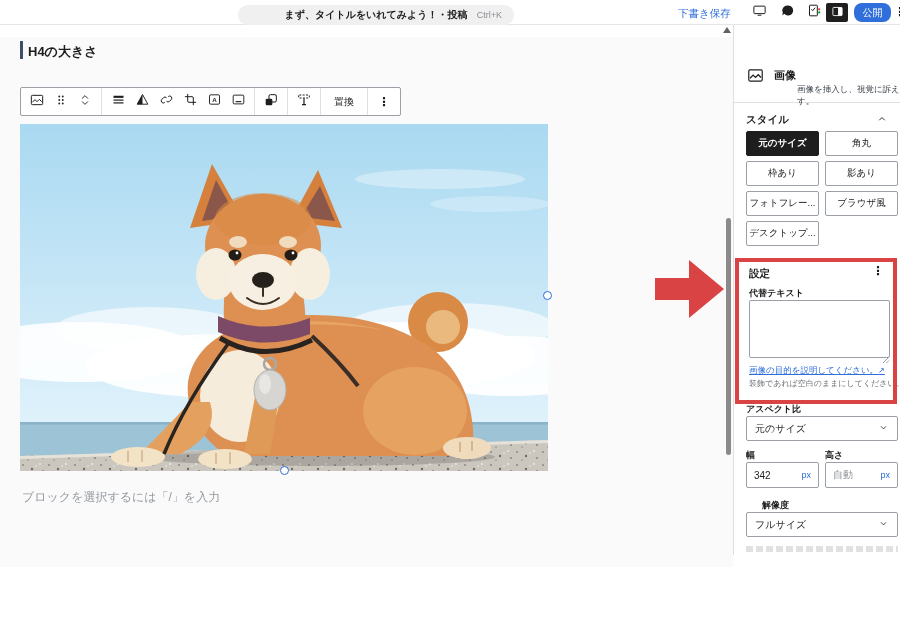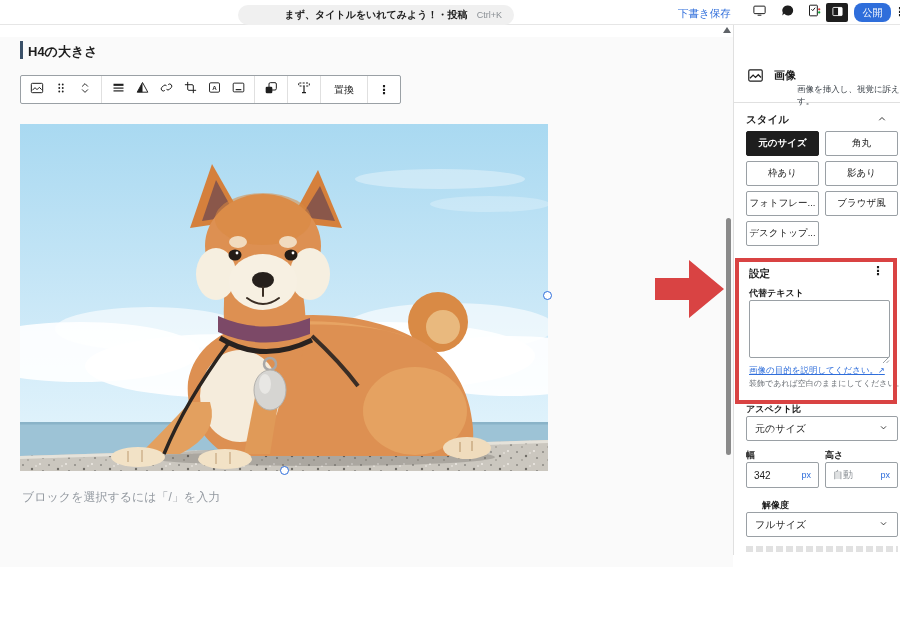--- a/index.html
+++ b/index.html
@@ -17,21 +17,21 @@
   .tb-icon { position:absolute; top:4px; width:18px; height:17px; display:flex; align-items:center; justify-content:center; cursor:pointer; }
   .toggle-btn { position:absolute; left:826px; top:3px; width:22px; height:19px; background:#1e1e1e; border-radius:2px; display:flex; align-items:center; justify-content:center; cursor:pointer; }
   .publish-btn { position:absolute; left:854px; top:3px; width:37px; height:19px; background:#2f6edb; border-radius:8px; color:#fff; font-size:10px; display:flex; align-items:center; justify-content:center; cursor:pointer; }
   .kebab { font-size:12px; color:#1e1e1e; letter-spacing:0; line-height:1; font-weight:bold; }
 
   
   .canvas { position:absolute; left:0; top:25px; width:733px; height:530px; background:#fafafa;margin-top:12px; }
   .h4-caret { position:absolute; left:20px; top:4px; width:2.5px; height:18px; background:#3a5068; }
   .h4-title { position:absolute; left:28px; top:6px; font-size:13px; font-weight:bold; color:#1e1e1e; }
 
-  .blk-toolbar { position:absolute; left:20px; top:38px; height:29px; background:#fff; border:1px solid #9aa0a5; border-radius:2px; display:flex; align-items:stretch; }
+  .blk-toolbar { position:absolute; left:20px; top:50px; height:29px; background:#fff; border:1px solid #9aa0a5; border-radius:2px; display:flex; align-items:stretch; }
   .tb-group { display:flex; align-items:center; padding:0 5px; gap:2px; border-right:1px solid #e0e0e0; }
   .tb-group:last-child { border-right:none; }
   .tb-btn { width:22px; height:24px; display:flex; align-items:center; justify-content:center; cursor:pointer; border-radius:1px; }
   .tb-replace { font-size:10px; padding:0 8px; display:flex; align-items:center; cursor:pointer; }
 
   .img-block { position:absolute; left:20px; top:87px; width:528px; height:347px; cursor:pointer; }
   .img-block svg { display:block; }
   .handle { position:absolute; width:9px; height:9px; border-radius:50%; background:#fff; border:1.5px solid #2f6edb; z-index:5; cursor:pointer; }
   .placeholder { position:absolute; left:22px; top:452px; font-size:12px; color:#9399a0; }
 

